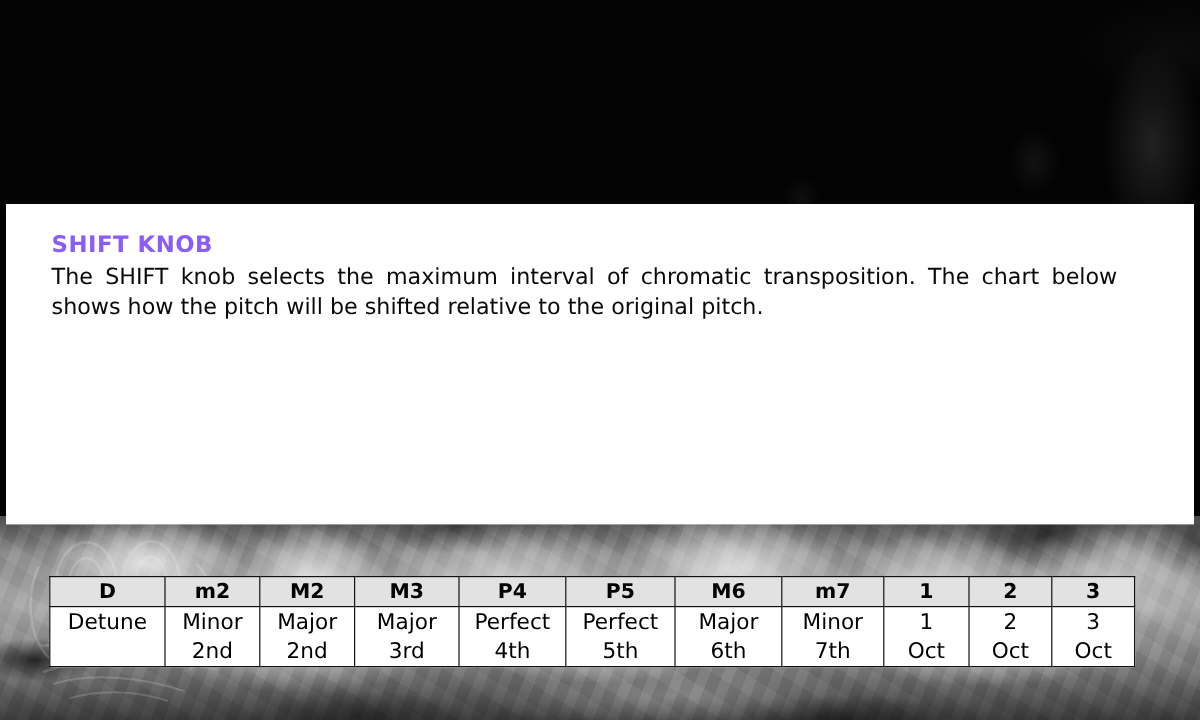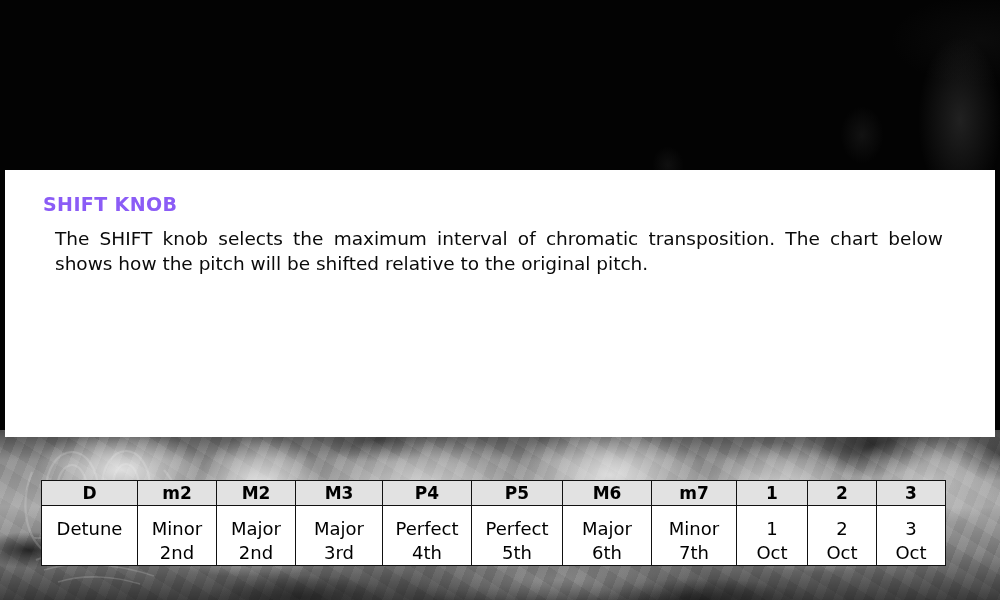--- a/index.html
+++ b/index.html
@@ -104,21 +104,21 @@
     margin: 0 0 5px 0;
     line-height: 20px;
   }
 
   .body-text {
     font-family: "DejaVu Sans", sans-serif;
     font-size: 18.5px;
     line-height: 25px;
     color: #0a0a0a;
     text-align: justify;
-    margin: 12px;
+    margin: 0;
     width: 888px;
   }
 
   
   #shift-table {
     position: absolute;
     left: 36px;
     top: 310px;
     width: 904px;
     border-collapse: collapse;
@@ -140,21 +140,21 @@
     height: 24px;
     line-height: 24px;
   }
   #shift-table td {
     background: #ffffff;
     font-weight: normal;
     font-size: 18px;
     line-height: 24px;
     height: 48px;
     vertical-align: top;
-    padding-top: 11px;
+    padding-top: 1px;
   }
   #shift-table td .l1,
   #shift-table td .l2 {
     display: block;
     height: 24px;
   }
 </style>
 </head>
 <body>
 

